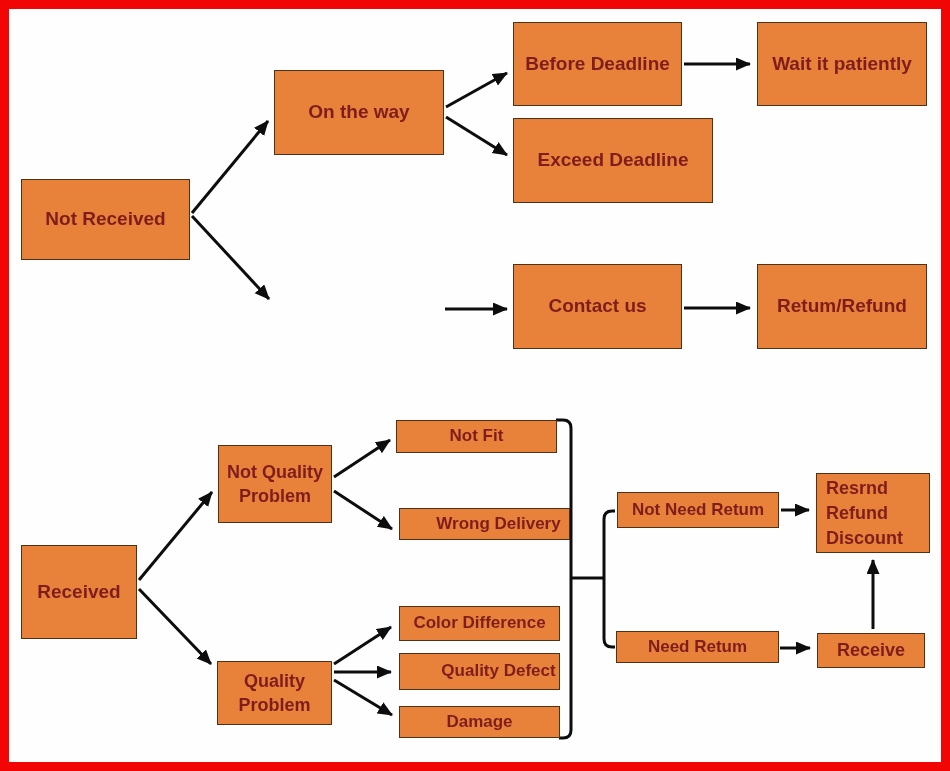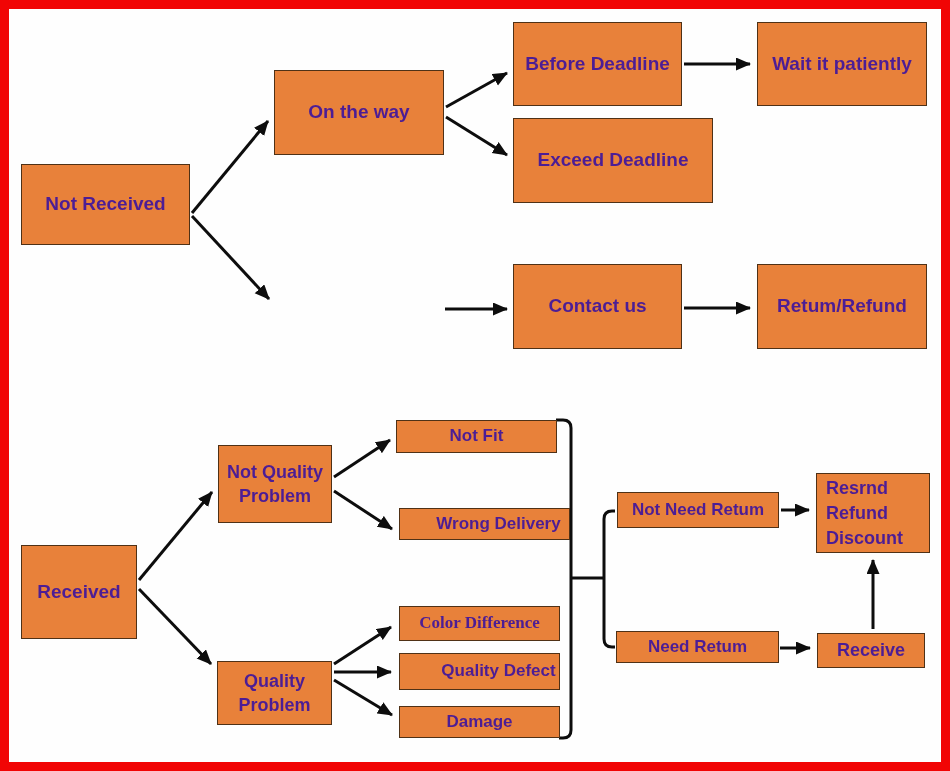--- a/index.html
+++ b/index.html
@@ -8,21 +8,21 @@
     font-family:"Liberation Sans", sans-serif;overflow:hidden;
   }
   .frame{
     position:absolute;inset:0;border:9px solid #f10505;box-sizing:border-box;
     pointer-events:none;z-index:5;
   }
   svg.wires{position:absolute;left:0;top:0;z-index:1;}
   .node{
     position:absolute;z-index:2;display:flex;align-items:center;justify-content:center;
     background:#e8813a;border:1px solid #4f3116;box-sizing:border-box;
-    color:#4c1d95;font-weight:700;text-align:center;white-space:pre-line;
+    color:#7f1d1d;font-weight:700;text-align:center;white-space:pre-line;
     line-height:1.2;
   }
   .f19{font-size:19px;}
   .f18{font-size:18px;}
   .f17{font-size:17px;}
   .lh24{line-height:24px;}
   .alignleft{justify-content:flex-start;text-align:left;padding-left:9px;line-height:25px;}
 </style>
 </head>
 <body>
@@ -53,21 +53,21 @@
       <line x1="781" y1="510" x2="809" y2="510" marker-end="url(#ah)"></line>
       <line x1="780" y1="648" x2="810" y2="648" marker-end="url(#ah)"></line>
       <line x1="873" y1="629" x2="873" y2="560" marker-end="url(#ah)"></line>
       <path d="M556,420 H563 Q571,420 571,428 V730 Q571,738 563,738 H559"></path>
       <path d="M571,578 H604"></path>
       <path d="M604,578 V519 Q604,511 612,511 H615"></path>
       <path d="M604,578 V639 Q604,647 612,647 H615"></path>
     </g>
   </svg>
 
-  <div class="node f19" style="left:21px;top:164px;width:169px;height:81px;">Not Received</div>
+  <div class="node f19" style="left:21px;top:179px;width:169px;height:81px;">Not Received</div>
 
   <div class="node f19" style="left:274px;top:70px;width:170px;height:85px;">On the way</div>
 
   <div class="node f19" style="left:513px;top:22px;width:169px;height:84px;">Before Deadline</div>
 
   <div class="node f19" style="left:757px;top:22px;width:170px;height:84px;">Wait it patiently</div>
 
   <div class="node f19" style="left:513px;top:118px;width:200px;height:85px;">Exceed Deadline</div>
 
 
@@ -80,21 +80,21 @@
   <div class="node f18 lh24" style="left:218px;top:445px;width:114px;height:78px;">Not Quality
 Problem</div>
 
   <div class="node f18 lh24" style="left:217px;top:633px;width:115px;height:64px;margin-top:28px;">Quality
 Problem</div>
 
   <div class="node f17" style="left:396px;top:420px;width:161px;height:33px;">Not Fit</div>
 
   <div class="node f17" style="left:399px;top:508px;width:171px;height:32px;padding-left:28px;">Wrong Delivery</div>
 
-  <div class="node f17" style="left:399px;top:606px;width:161px;height:35px;font-family:Liberation Serif, serif;">Color Difference</div>
+  <div class="node f17" style="left:399px;top:606px;width:161px;height:35px;">Color Difference</div>
 
   <div class="node f17" style="left:399px;top:653px;width:161px;height:37px;padding-left:38px;">Quality Defect</div>
 
   <div class="node f17" style="left:399px;top:706px;width:161px;height:32px;">Damage</div>
 
   <div class="node f17" style="left:617px;top:492px;width:162px;height:36px;">Not Need Retum</div>
 
   <div class="node f18 alignleft" style="left:816px;top:473px;width:114px;height:80px;">Resrnd
 Refund
 Discount</div>

